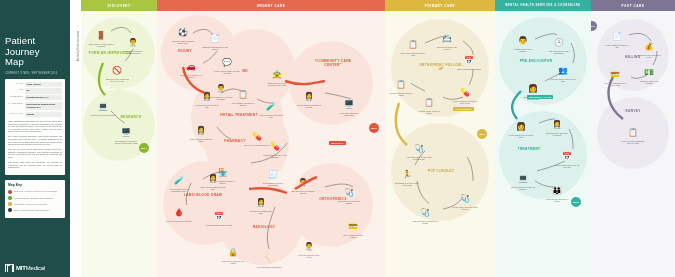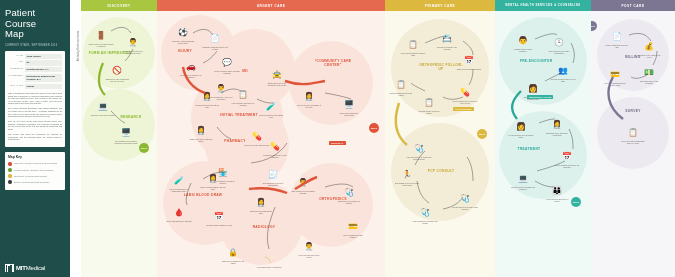--- a/index.html
+++ b/index.html
@@ -2,21 +2,21 @@
 <html><head>
 <meta charset="utf-8">
 <style>
   html,body{margin:0;padding:0;background:#ffffff;}
   body{width:675px;height:277px;overflow:hidden;font-family:"Liberation Sans",sans-serif;}
   #page{position:relative;width:675px;height:277px;background:#ffffff;}
 
   
   .left-panel{position:absolute;left:0;top:0;width:70px;height:277px;background:#1e4d4a;
     box-sizing:border-box;padding:8px 5px 4px 5px;}
-  .pj-title{color:#ffffff;font-size:9.5px;line-height:10.5px;font-weight:400;letter-spacing:.1px;}
+  .pj-title{color:#ffffff;font-size:9.5px;line-height:10.5px;font-weight:400;letter-spacing:.1px;margin-top:28px;}
   .pj-sub{color:#b9cfcc;font-size:2.6px;letter-spacing:.25px;margin-top:4px;}
 
   .persona-card{margin-top:4px;background:#fdfdfb;border-radius:1px;padding:3px 3px 4px 3px;}
   .prow{display:flex;align-items:flex-start;margin-bottom:1.6px;}
   .plabel{width:15px;flex:0 0 15px;text-align:right;padding-right:2px;color:#7d8f8d;
     font-size:2.1px;line-height:2.8px;letter-spacing:.1px;}
   .pval{flex:1;background:#eceeea;color:#243b39;font-size:2.5px;line-height:3.2px;
     font-weight:bold;padding:1px 1.5px;border-radius:.5px;}
   .bio{margin-top:3px;color:#566563;font-size:1.85px;line-height:2.6px;text-align:justify;}
   .bio p{margin:0 0 2.4px 0;}
@@ -74,21 +74,21 @@
     pointer-events:none;}
 </style>
 </head>
 <body>
 
 <div id="page">
 
   <div class="left-panel">
     <div class="pj-title">
       <div>Patient</div>
-      <div>Course</div>
+      <div>Journey</div>
       <div>Map</div>
     </div>
     <div class="pj-sub">CURRENT STATE, SEPTEMBER 2016</div>
 
     <div class="persona-card">
       <div class="prow">
         <div class="plabel">NAME</div>
         <div class="pval">Josh Junior</div>
       </div>
       <div class="prow">

